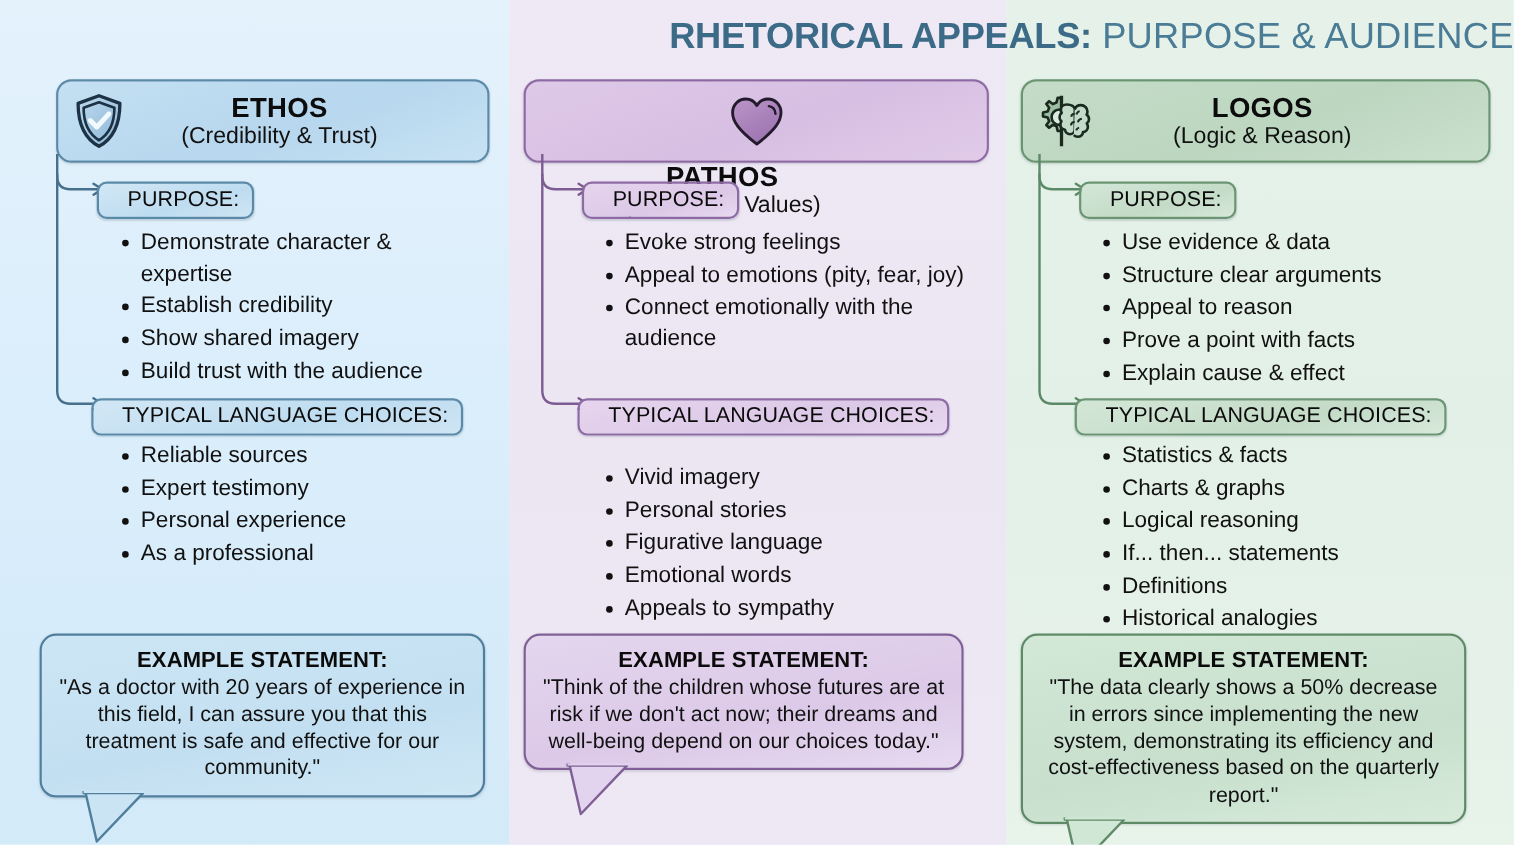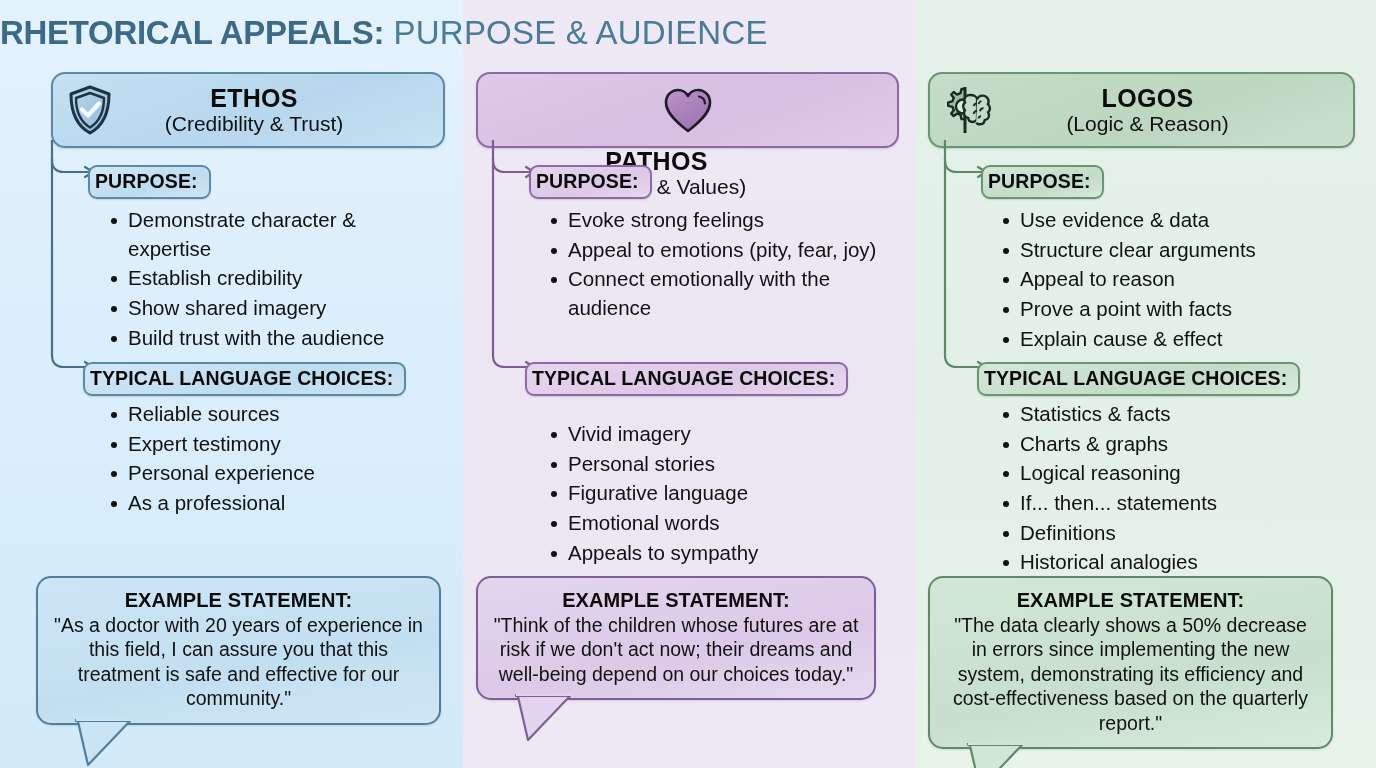--- a/index.html
+++ b/index.html
@@ -11,21 +11,21 @@
   .page{position:relative;width:1376px;height:768px;overflow:hidden;background:#e9f4fb;}
 
   
   .bands{position:absolute;inset:0;display:flex;}
   .band{height:100%;}
   .band.ethos{width:463px;background:linear-gradient(180deg,#e4f2fc 0%,#dbeefb 45%,#d3eaf9 100%);}
   .band.pathos{width:452px;background:linear-gradient(180deg,#efe9f5 0%,#ece6f3 50%,#eee8f4 100%);}
   .band.logos{width:461px;background:linear-gradient(180deg,#e6f2e9 0%,#e2f0e7 50%,#e8f3ea 100%);}
 
   .title{
-    position:absolute;top:14px;left:0;width:100%;text-align:left;
+    position:absolute;top:14px;left:0;width:100%;text-align:right;
     font-size:33px;letter-spacing:.2px;color:#3c6b87;
     white-space:nowrap;
   }
   .title .t-bold{font-weight:bold;letter-spacing:-.3px;}
   .title .t-light{font-weight:normal;letter-spacing:.2px;color:#4b7c96;}
 
   .columns{position:absolute;top:0;left:0;width:1376px;height:768px;display:flex;}
   .col{position:relative;box-sizing:border-box;}
   .col.ethos{width:463px;padding:0 0 0 0;}
   .col.pathos{width:452px;}
@@ -49,22 +49,22 @@
 
   
   .spine{position:absolute;pointer-events:none;}
   .ethos .spine{left:35px;top:140px;width:70px;height:250px;}
   .pathos .spine{left:13px;top:140px;width:70px;height:250px;}
   .logos .spine{left:13px;top:140px;width:70px;height:250px;}
 
   
   .pill{
     position:absolute;display:inline-block;
-    padding:3px 11px 4px 5px;border-radius:9px;box-sizing:border-box;
-    font-size:19.5px;font-weight:bold;color:#0b0b0b;letter-spacing:.1px;
+    padding:3px 11px 4px 26px;border-radius:9px;box-sizing:border-box;
+    font-size:19.5px;font-weight:normal;color:#0b0b0b;letter-spacing:.1px;
     white-space:nowrap;
     box-shadow:0 1px 1.5px rgba(40,60,80,.16);
   }
   .ethos .pill{background:linear-gradient(165deg,#d2e7f5 0%,#bedcf0 60%,#cfe5f4 100%);border:2px solid #5b8aa8;}
   .pathos .pill{background:linear-gradient(165deg,#e6d5ee 0%,#dcc8e7 60%,#e8d8ef 100%);border:2px solid #8d6aa3;}
   .logos .pill{background:linear-gradient(165deg,#d4e7d7 0%,#c3dbc7 60%,#d8e9da 100%);border:2px solid #6a9472;}
 
   .pill.purpose{top:165px;}
   .pill.language{top:362px;}
   .ethos .pill.purpose{left:88px;}

